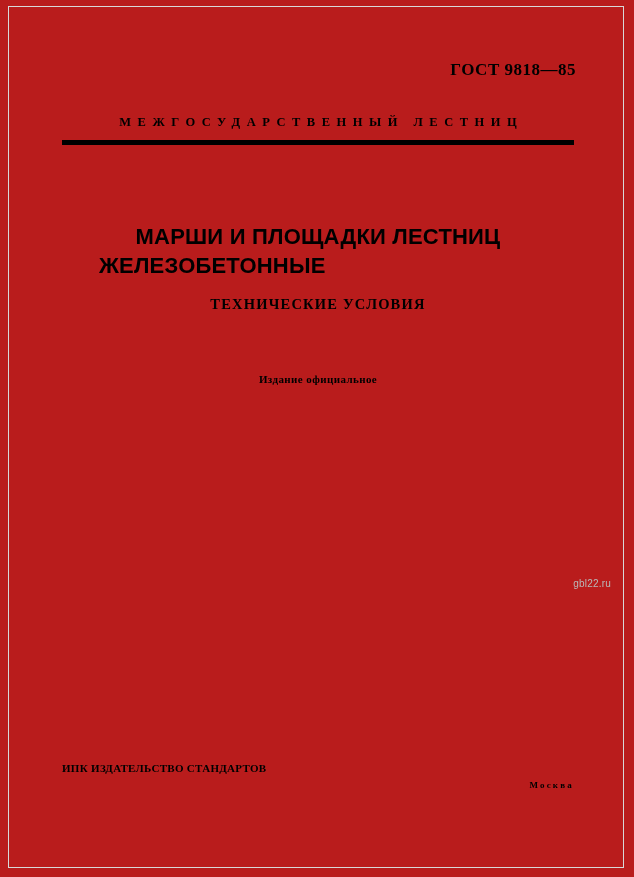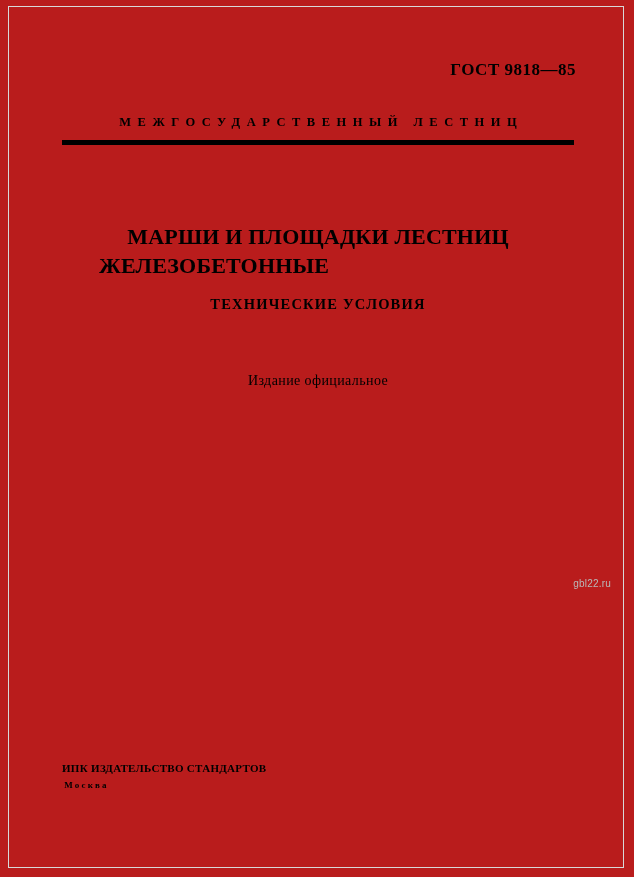--- a/index.html
+++ b/index.html
@@ -68,21 +68,21 @@
     height: 5px;
     background: #000000;
   }
 
   .title {
     position: absolute;
     top: 222px;
     left: 62px;
     width: 512px;
     text-align: center;
-    font-family: Liberation Serif, serif;
+    font-family: Liberation Sans, sans-serif;
     font-weight: bold;
     font-size: 22px;
     line-height: 29px;
     letter-spacing: 0.2px;
   }
   .title .line2 {
     display: block;
     text-align: left;
     margin-left: 37px;
   }
@@ -99,22 +99,22 @@
     letter-spacing: 1.2px;
   }
 
   .official {
     position: absolute;
     top: 373px;
     left: 62px;
     width: 512px;
     text-align: center;
     font-family: "Liberation Serif", serif;
-    font-weight: normal;
-    font-size: 14px;
+    font-weight: bold;
+    font-size: 11px;
     letter-spacing: 0.4px;
   }
 
   .watermark {
     position: absolute;
     top: 578px;
     right: 23px;
     font-family: Liberation Sans, sans-serif;
     font-size: 10px;
     color: #b9b9b9;
@@ -130,21 +130,21 @@
     font-family: "Liberation Serif", serif;
     font-weight: bold;
     font-size: 11px;
     letter-spacing: 0.3px;
   }
   .city {
     position: absolute;
     top: 780px;
     left: 62px;
     width: 512px;
-    text-align: left;
+    text-align: right;
     font-family: "Liberation Serif", serif;
     font-weight: bold;
     font-size: 9px;
     letter-spacing: 2.2px;
     text-indent: 2.2px;
   }
 </style>
 </head>
 <body>
 

